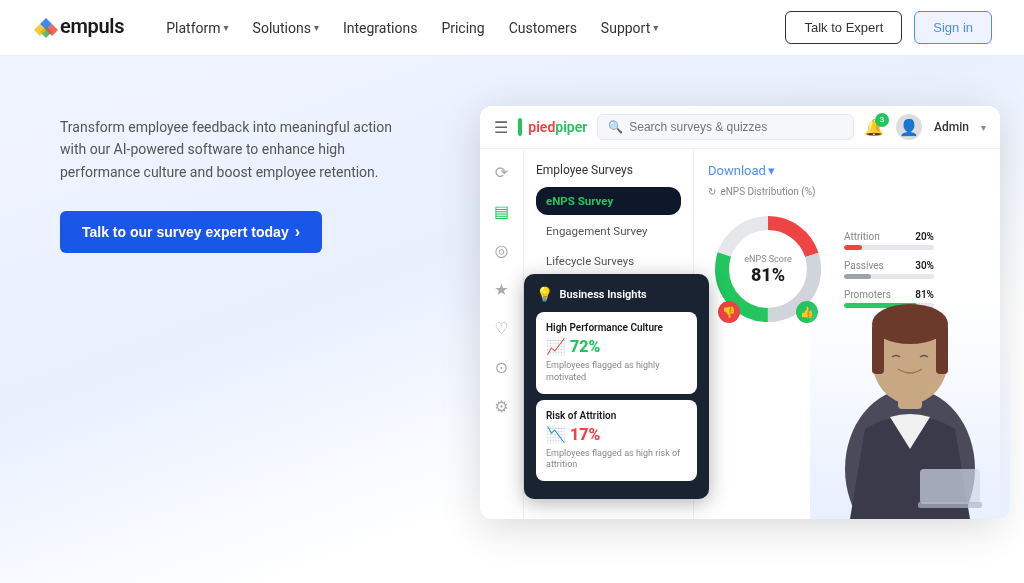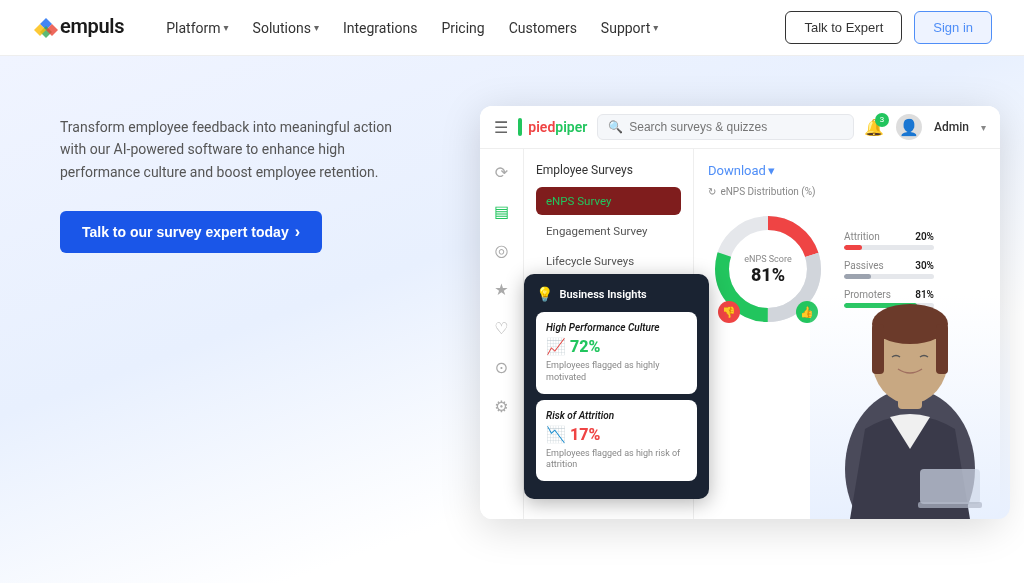--- a/index.html
+++ b/index.html
@@ -86,21 +86,21 @@
       flex-direction: column; align-items: center; padding: 14px 0; gap: 20px; background: #fff;
     }
     .dash-sidebar-icon { font-size: 16px; color: #aaa; cursor: pointer; }
     .dash-sidebar-icon.active { color: #22c55e; }
     .dash-left-panel { width: 170px; border-right: 1px solid #eee; padding: 14px 12px; }
     .survey-section-title { font-size: 12px; font-weight: 400; color: #333; margin-bottom: 10px; }
     .survey-item {
       padding: 7px 10px; border-radius: 6px; font-size: 11.5px; color: #555;
       cursor: pointer; margin-bottom: 2px;
     }
-    .survey-item.active { background: #7f1d1d; color: #22c55e; font-weight: 400; }
+    .survey-item.active { background: #0f172a; color: #22c55e; font-weight: 700; border-radius: 12px; }
 
     .dash-right-panel { flex: 1; padding: 14px; overflow: hidden; }
     .enps-header { display: flex; align-items: center; justify-content: space-between; margin-bottom: 8px; }
     .enps-title { font-size: 13px; font-weight: 700; color: #1a1a1a; }
     .enps-download { font-size: 13px; color: #4f8ef7; cursor: pointer; display: flex; align-items: center; gap: 2px; }
     .enps-sub { font-size: 10px; color: #888; margin-bottom: 12px; display: flex; align-items: center; gap: 4px; }
     .enps-chart-area { display: flex; gap: 16px; align-items: center; }
     .donut-container { position: relative; width: 120px; height: 120px; }
     .donut-svg { transform: rotate(-90deg); }
     .donut-center {
@@ -123,21 +123,21 @@
     
     .business-insights-card {
       position: absolute; left: 44px; bottom: 20px; width: 185px;
       background: #1a2332; border-radius: 10px; padding: 12px; z-index: 5;
       box-shadow: 0 4px 20px rgba(0,0,0,0.3);
     }
     .bi-header { display: flex; align-items: center; gap: 6px; margin-bottom: 10px; }
     .bi-icon { font-size: 14px; }
     .bi-title { font-size: 11px; font-weight: 600; color: #fff; }
     .bi-card { background: #fff; border-radius: 8px; padding: 10px; margin-bottom: 6px; }
-    .bi-card-title { font-size: 10px; font-weight: 600; color: #1a1a1a; margin-bottom: 4px; font-style: italic; }
+    .bi-card-title { font-size: 10px; font-weight: 600; color: #1a1a1a; margin-bottom: 4px; }
     .bi-card-value { font-size: 16px; font-weight: 800; display: flex; align-items: center; gap: 4px; margin-bottom: 4px; }
     .bi-card-desc { font-size: 9px; color: #888; line-height: 1.3; }
     .bi-green { color: #22c55e; }
     .bi-red { color: #ef4444; }
 
     
     .person-img {
       position: absolute; right: -10px; bottom: 0; width: 200px; height: 280px;
       background: linear-gradient(to top, #e8f0fe 0%, transparent 80%);
       border-radius: 0 0 12px 0; overflow: hidden; display: flex; align-items: flex-end; justify-content: center;

